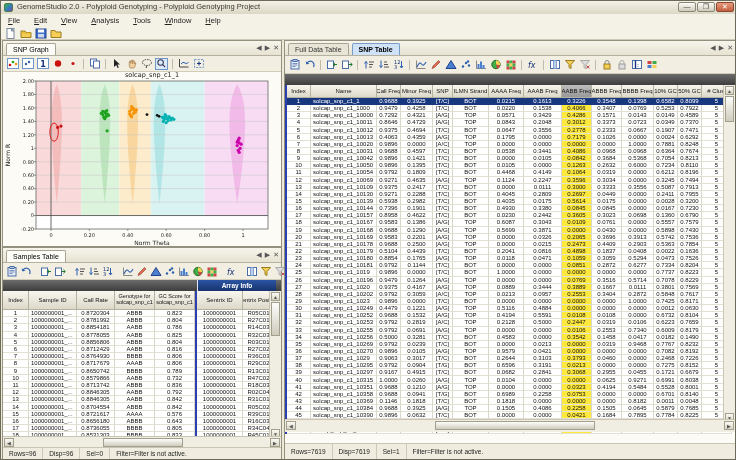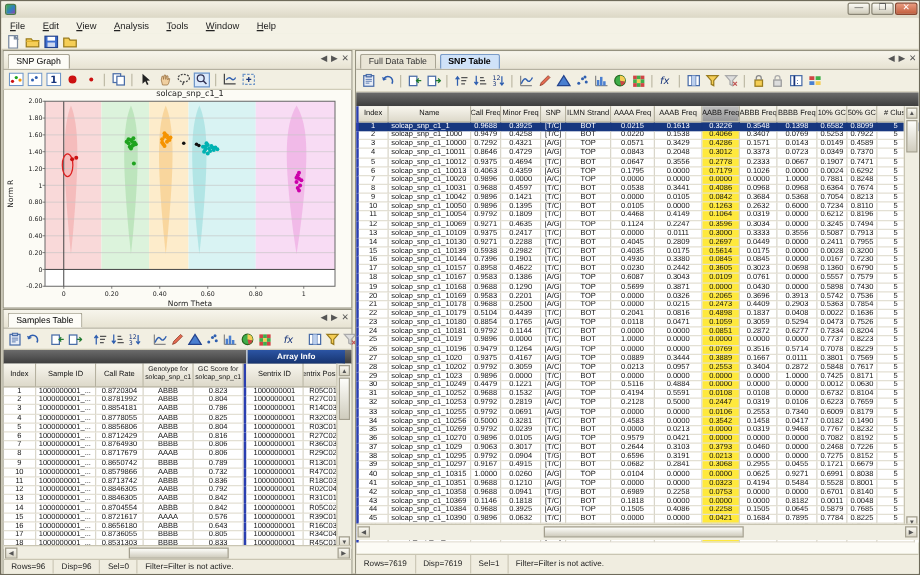--- a/index.html
+++ b/index.html
@@ -78,20 +78,21 @@
   .statusseg{padding:0 6px;border-right:1px solid #cdc9b8;height:100%;display:flex;align-items:center;white-space:nowrap;}
   
   .chartwrap{left:0;top:29px;width:278px;height:177px;}
   text{font-family:"DejaVu Sans",sans-serif;}
 </style>
 </head>
 <body>
 
 <div class="abs titlebar">
   <div class="abs appicon"></div>
+  <div class="abs apptitle">GenomeStudio 2.0 - Polyploid Genotyping - Polyploid Genotyping Project</div>
   <div class="abs winbtns">
     <div class="winbtn">—</div>
     <div class="winbtn">❐</div>
     <div class="winbtn close">✕</div>
   </div>
 </div>
 
 <div class="abs menubar" id="menubar">
     <div class="menuitem"><u>F</u>ile</div>
     <div class="menuitem"><u>E</u>dit</div>

